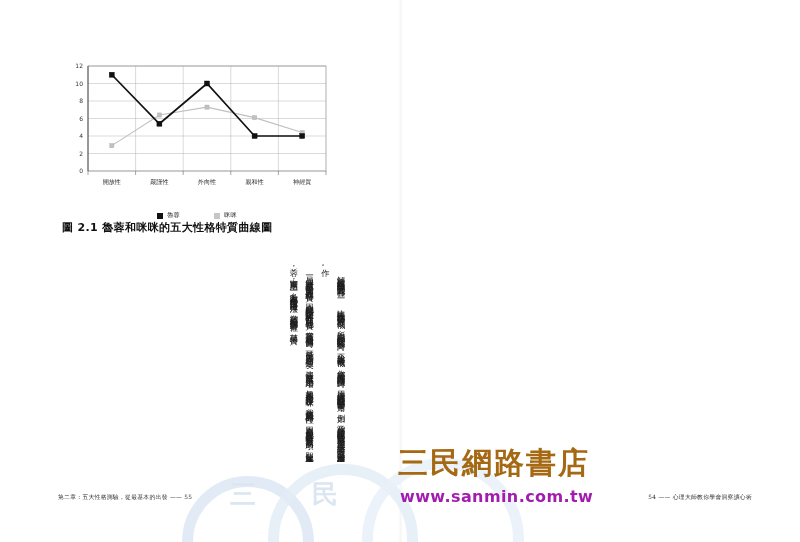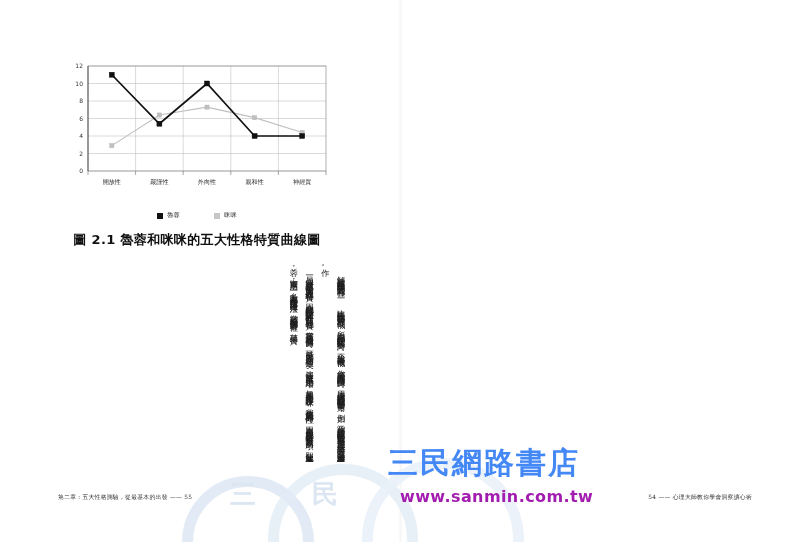--- a/index.html
+++ b/index.html
@@ -28,22 +28,22 @@
   #chart-legend {
     display: flex; justify-content: center; gap: 34px;
     margin-top: 16px; font-size: 6.2px; color: #1a1a1a;
     letter-spacing: .2px;
   }
   .legend-entry { display: flex; align-items: center; gap: 4px; }
   .legend-swatch { width: 6px; height: 6px; display: inline-block; }
   .sw-dark { background: #111111; }
   .sw-light { background: #c6c6c6; }
   #figure-caption {
-    margin-top: 11px; font-size: 13px; font-weight: bold; color: #111;
-    letter-spacing: .35px; white-space: nowrap; text-align: center;
+    margin-top: 0; font-size: 11px; font-weight: bold; color: #111;
+    letter-spacing: .35px; white-space: nowrap;
   }
 
   
   #vertical-text {
     position: absolute; right: 52px; top: 262px;
     height: 200px; width: 290px;
     writing-mode: vertical-rl; text-orientation: upright;
     font-family: "DejaVu Serif", "Liberation Serif", serif;
     font-size: 8.2px; line-height: 1.92; color: #1d1d1d;
     text-align: justify; letter-spacing: .9px;
@@ -60,23 +60,23 @@
   }
   #footer-left  { left: 58px; }
   #footer-right { right: 48px; }
 
   
   #watermark {
     position: absolute; left: 0; bottom: 0; width: 800px; height: 160px;
     pointer-events: none; overflow: hidden;
   }
   #wm-text {
-    position: absolute; left: 388px; bottom: 58px;
+    position: absolute; left: 398px; bottom: 58px;
     font-family: "DejaVu Serif", "Liberation Serif", serif;
-    font-size: 30px; font-weight: bold; color: #3b82f6;
+    font-size: 30px; font-weight: bold; color: #a16207;
     letter-spacing: 2px; opacity: .95; white-space: nowrap;
   }
   #wm-url {
     position: absolute; left: 400px; bottom: 36px;
     font-size: 16px; font-weight: bold; color: #a21caf;
     letter-spacing: .4px; white-space: nowrap;
   }
   .wm-arc {
     position: absolute; border: 11px solid #dde7f3;
     border-radius: 50%; opacity: .85;

